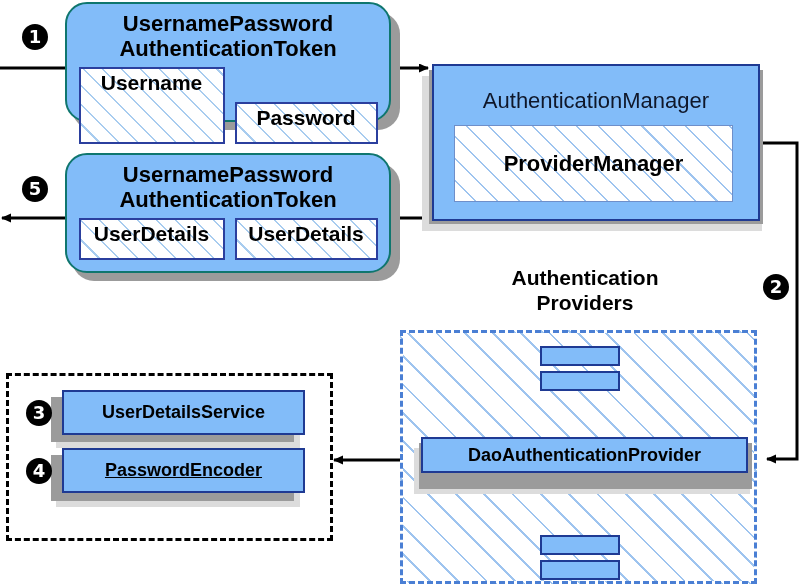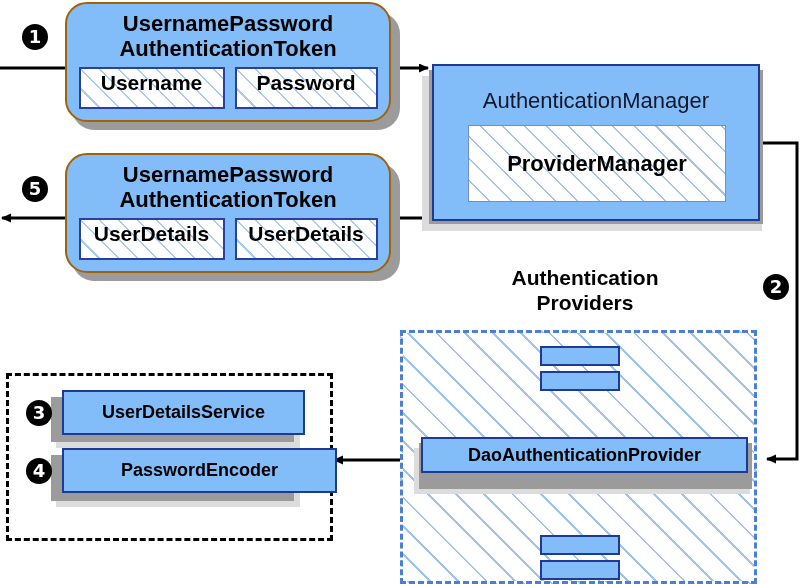--- a/index.html
+++ b/index.html
@@ -24,21 +24,21 @@
     background: #9b9b9b;
   }
   .shadow-layer.light {
     background: #dcdcdc;
   }
 
   
   .token-card {
     position: absolute;
     background: #82bcf9;
-    border: 2px solid #a16207;
+    border: 2px solid #0f766e;
     border-radius: 22px;
     box-sizing: border-box;
     display: flex;
     flex-direction: column;
     align-items: center;
   }
   .token-card .title {
     font-weight: bold;
     font-size: 22px;
     line-height: 25px;
@@ -234,41 +234,41 @@
       <line x1="579" y1="489" x2="579" y2="523" stroke="#000" stroke-width="5" marker-start="url(#arrowUp)" marker-end="url(#arrowDn)"></line>
     </g>
   </svg>
 
   <div class="shadow-layer" style="left:72px; top:12px; width:328px; height:118px; border-radius:22px;"></div>
   <div class="token-card" style="left:65px; top:2px; width:326px; height:120px;">
     <div class="title">UsernamePassword
 AuthenticationToken</div>
     <div class="token-fields">
       <div class="field-box" style="width:146px;">Username</div>
-      <div class="field-box" style="width:143px;">Password</div>
+      <div class="field-box" style="width:143px;margin-top:35px;">Password</div>
     </div>
   </div>
   <div class="badge" style="left:22px; top:24px;">1</div>
 
   <div class="shadow-layer" style="left:72px; top:163px; width:328px; height:118px; border-radius:22px;"></div>
   <div class="token-card" style="left:65px; top:153px; width:326px; height:120px;">
     <div class="title">UsernamePassword
 AuthenticationToken</div>
     <div class="token-fields">
       <div class="field-box" style="width:146px;">UserDetails</div>
       <div class="field-box" style="width:143px;">UserDetails</div>
     </div>
   </div>
   <div class="badge" style="left:22px; top:176px;">5</div>
 
   <div class="shadow-layer light" style="left:422px; top:76px; width:340px; height:155px;"></div>
   <div class="shadow-layer" style="left:429px; top:70px; width:334px; height:154px;"></div>
   <div class="sq-card" style="left:432px; top:64px; width:328px; height:157px;">
     <div class="sq-title" style="margin-top:22px;">AuthenticationManager</div>
-    <div class="hatch-box" style="left:34px; top:59px; width:258px; height:77px;">ProviderManager</div>
+    <div class="hatch-box" style="left:20px; top:59px; width:279px; height:77px;">ProviderManager</div>
   </div>
 
   <div class="plain-label" style="left:470px; top:265px; width:230px;">Authentication
 Providers</div>
 
   <div class="badge" style="left:763px; top:274px;">2</div>
 
   <div class="dashed-hatch" style="left:400px; top:330px; width:357px; height:254px;"></div>
 
   <div class="mini-bar" style="left:540px; top:346px; width:80px; height:20px;"></div>
@@ -283,16 +283,16 @@
 
   <div class="dashed-plain" style="left:6px; top:373px; width:327px; height:168px;"></div>
 
   <div class="shadow-layer light" style="left:56px; top:403px; width:244px; height:45px;"></div>
   <div class="shadow-layer" style="left:51px; top:397px; width:243px; height:45px;"></div>
   <div class="bean-card" style="left:62px; top:390px; width:243px; height:45px;">UserDetailsService</div>
   <div class="badge" style="left:26px; top:400px;">3</div>
 
   <div class="shadow-layer light" style="left:56px; top:460px; width:244px; height:47px;"></div>
   <div class="shadow-layer" style="left:51px; top:455px; width:243px; height:46px;"></div>
-  <div class="bean-card" style="left:62px; top:448px; width:275px; height:45px;">PasswordEncoder</div>
+  <div class="bean-card" style="left:62px; top:448px; width:243px; height:45px;text-decoration:underline;">PasswordEncoder</div>
   <div class="badge" style="left:26px; top:458px;">4</div>
 
 </div>
 
 </body></html>

